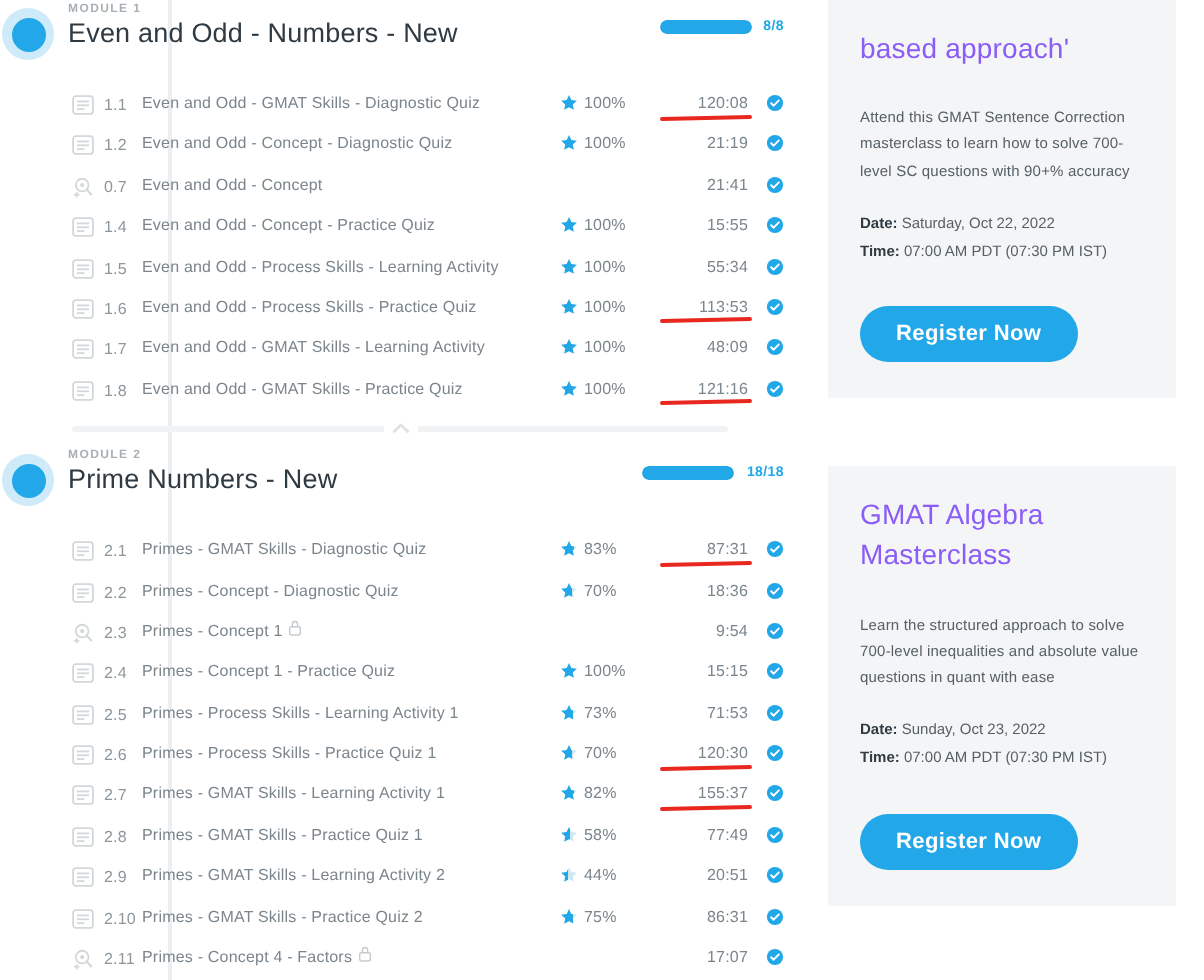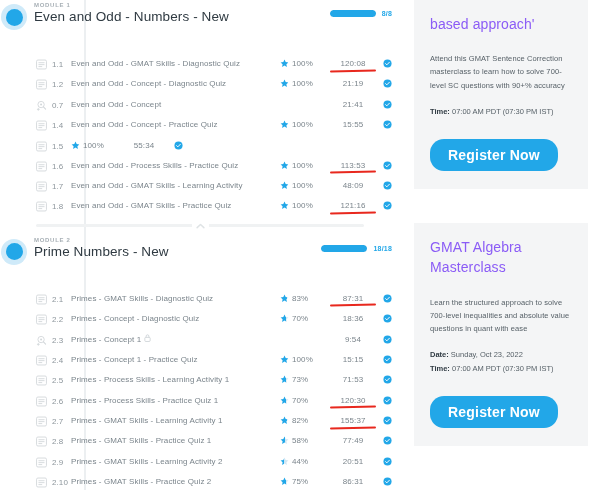--- a/index.html
+++ b/index.html
@@ -42,21 +42,21 @@
     padding-left: 2px; margin-top: 1px; letter-spacing: .1px;
   }
   .module-progress {
     position: absolute; right: 8px; top: 10px;
     display: flex; align-items: center; gap: 6px;
   }
   .bar { width: 46px; height: 7px; border-radius: 4px; background: #e6eaed; overflow: hidden; }
   .bar-fill { height: 100%; border-radius: 4px; background: #22a7e8; }
   .pcount { font-size: 7px; color: #22a7e8; font-weight: 700; letter-spacing: .2px; }
 
-  .lessons { margin-top: 20px; }
+  .lessons { margin-top: 8px; }
   .lesson {
     position: relative;
     display: flex; align-items: flex-start;
     padding: 4px 8px 4px 20px;
     min-height: 20px;
   }
   .l-icon { width: 13px; flex: 0 0 13px; margin-top: 1px; }
   .l-num {
     width: 22px; flex: 0 0 22px;
     font-size: 8px; color: #8d969c; padding-left: 3px; margin-top: 2px;
@@ -67,21 +67,21 @@
     font-size: 8px; color: #7b858c; line-height: 1.55;
     padding-right: 6px; letter-spacing: .1px;
     display: flex; flex-wrap: wrap; align-items: baseline; gap: 3px;
   }
   .l-score {
     flex: 0 0 52px; display: flex; align-items: center; justify-content: flex-start;
     gap: 3px; margin-top: 1px;
   }
   .l-pct { font-size: 8px; color: #7b858c; letter-spacing: .1px; }
   .l-time {
-    flex: 0 0 42px; text-align: center; font-size: 8px; color: #7b858c;
+    flex: 0 0 42px; text-align: right; font-size: 8px; color: #7b858c;
     margin-top: 1px; position: relative; letter-spacing: .1px;
   }
   .l-time .ul {
     position: absolute; left: -2px; right: -2px; bottom: -3px;
     height: 1.5px; background: #e8281e; border-radius: 1px;
     transform: rotate(-1.2deg);
   }
   .l-check { flex: 0 0 18px; display: flex; justify-content: flex-end; margin-top: 1px; }
 
   .divider {
@@ -105,21 +105,21 @@
   }
   .card-body {
     margin-top: 18px; font-size: 7.5px; color: #555f66; line-height: 1.75;
     letter-spacing: .1px;
   }
   .card-meta { margin-top: 13px; font-size: 7.5px; color: #555f66; line-height: 1.9; }
   .card-meta b { color: #2f3a42; font-weight: 700; }
   .register {
     margin-top: 20px;
     display: inline-block; background: #22a7e8; color: #fff;
-    font-size: 14px; font-weight: 700; letter-spacing: .2px;
+    font-size: 11px; font-weight: 700; letter-spacing: .2px;
     padding: 8px 18px; border: none; border-radius: 14px; cursor: pointer;
     font-family: "Liberation Sans", sans-serif;
   }
   svg { display: block; }
 </style>
 </head>
 <body>
 
 <div class="page">
 
@@ -270,20 +270,23 @@
               </span>
             </div>
             <div class="lesson">
               <span class="l-icon"><span><svg width="11" height="11" viewBox="0 0 16 16">
                     <rect x="0.8" y="1.5" width="14.4" height="13" rx="2" fill="none" stroke="#d2d7da" stroke-width="1.3"></rect>
                     <line x1="3.6" y1="5.4" x2="12.4" y2="5.4" stroke="#d2d7da" stroke-width="1.3"></line>
                     <line x1="3.6" y1="8.2" x2="12.4" y2="8.2" stroke="#d2d7da" stroke-width="1.3"></line>
                     <line x1="3.6" y1="11" x2="9" y2="11" stroke="#d2d7da" stroke-width="1.3"></line>
                   </svg></span></span>
               <span class="l-num">1.5</span>
+              <span class="l-title">
+                <span>Even and Odd - Process Skills - Learning Activity</span>
+              </span>
               <span class="l-score">
                 <span>
                   <svg width="9" height="9" viewBox="0 0 20 20">
                     <defs>
                       <linearGradient id="sg3" x1="0" x2="1" y1="0" y2="0">
                         <stop offset="100%" stop-color="#22a7e8"></stop>
                         <stop offset="100%" stop-color="#cfe6f3"></stop>
                       </linearGradient>
                     </defs>
                     <path d="M10 1.2l2.6 5.6 6.1.7-4.5 4.1 1.2 6-5.4-3-5.4 3 1.2-6L1.3 7.5l6.1-.7z" fill="url(#sg3)"></path>
@@ -808,20 +811,21 @@
               </span>
             </div>
           </div>
         </div>
       </div>
   </div>
 
   <div class="sidebar">
     <div id="sidebar-root">
         <div class="card first"><div class="card-title">based approach'</div><div class="card-body">Attend this GMAT Sentence Correction masterclass to learn how to solve 700-level SC questions with 90+% accuracy</div><div class="card-meta">
+            <div><b>Date:</b> <span>Saturday, Oct 22, 2022</span></div>
             <div><b>Time:</b> <span>07:00 AM PDT (07:30 PM IST)</span></div>
           </div><button class="register">Register Now</button></div>
         <div class="card second"><div class="card-title">GMAT Algebra Masterclass</div><div class="card-body">Learn the structured approach to solve 700-level inequalities and absolute value questions in quant with ease</div><div class="card-meta">
             <div><b>Date:</b> <span>Sunday, Oct 23, 2022</span></div>
             <div><b>Time:</b> <span>07:00 AM PDT (07:30 PM IST)</span></div>
           </div><button class="register">Register Now</button></div>
       </div>
   </div>
 
 </div>

